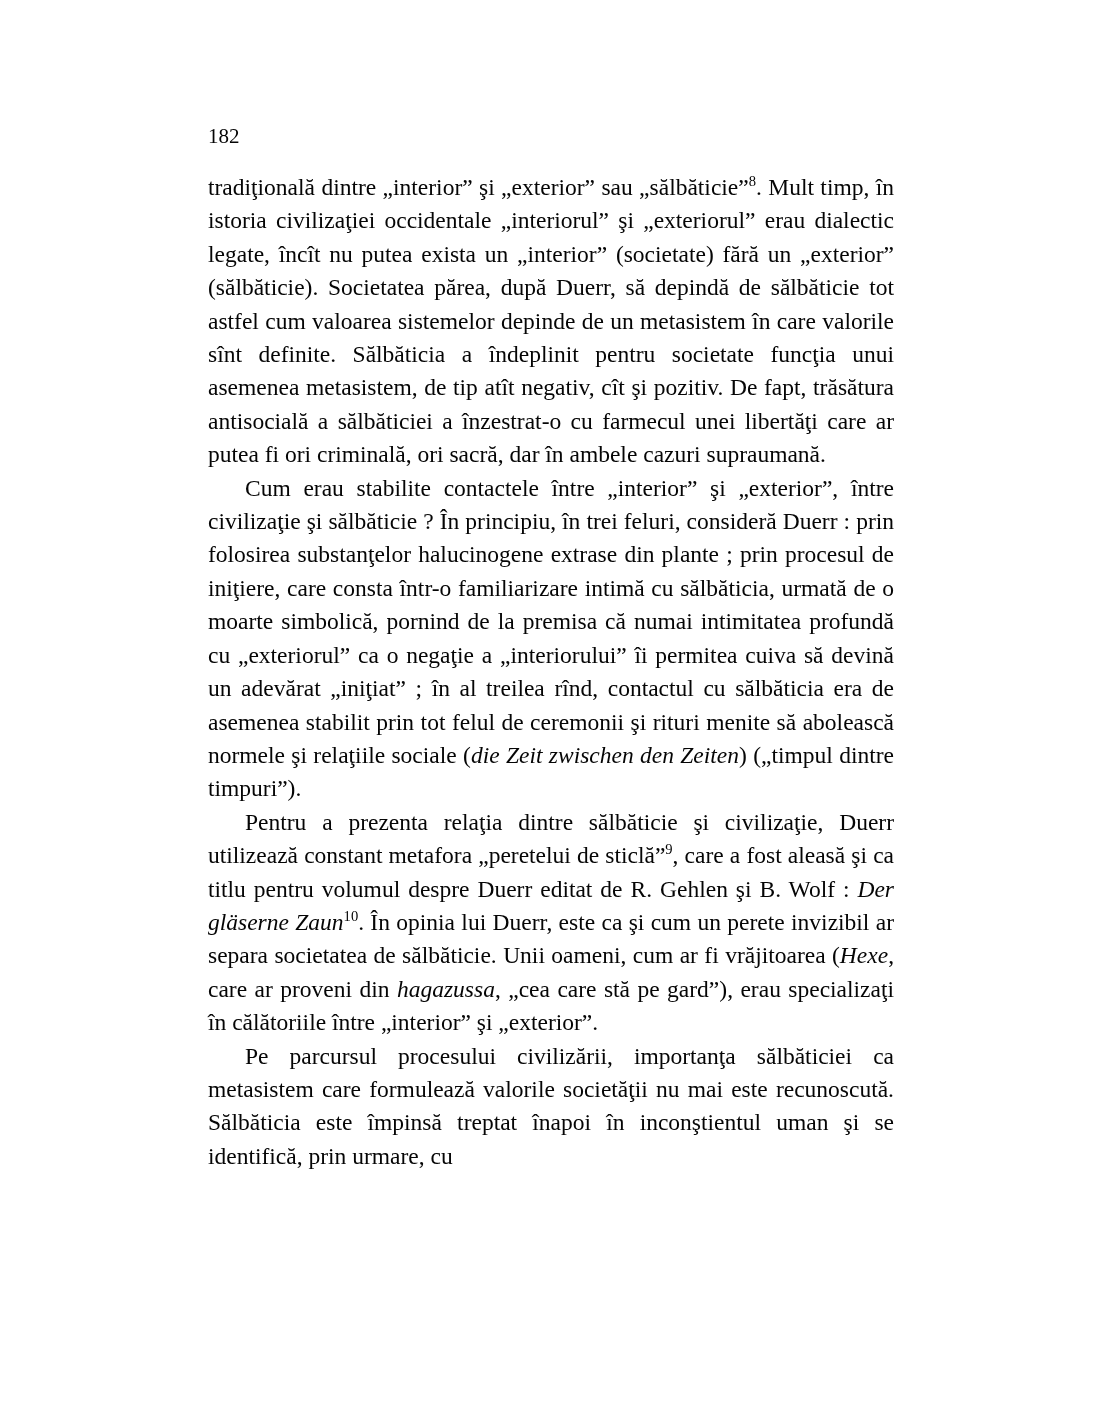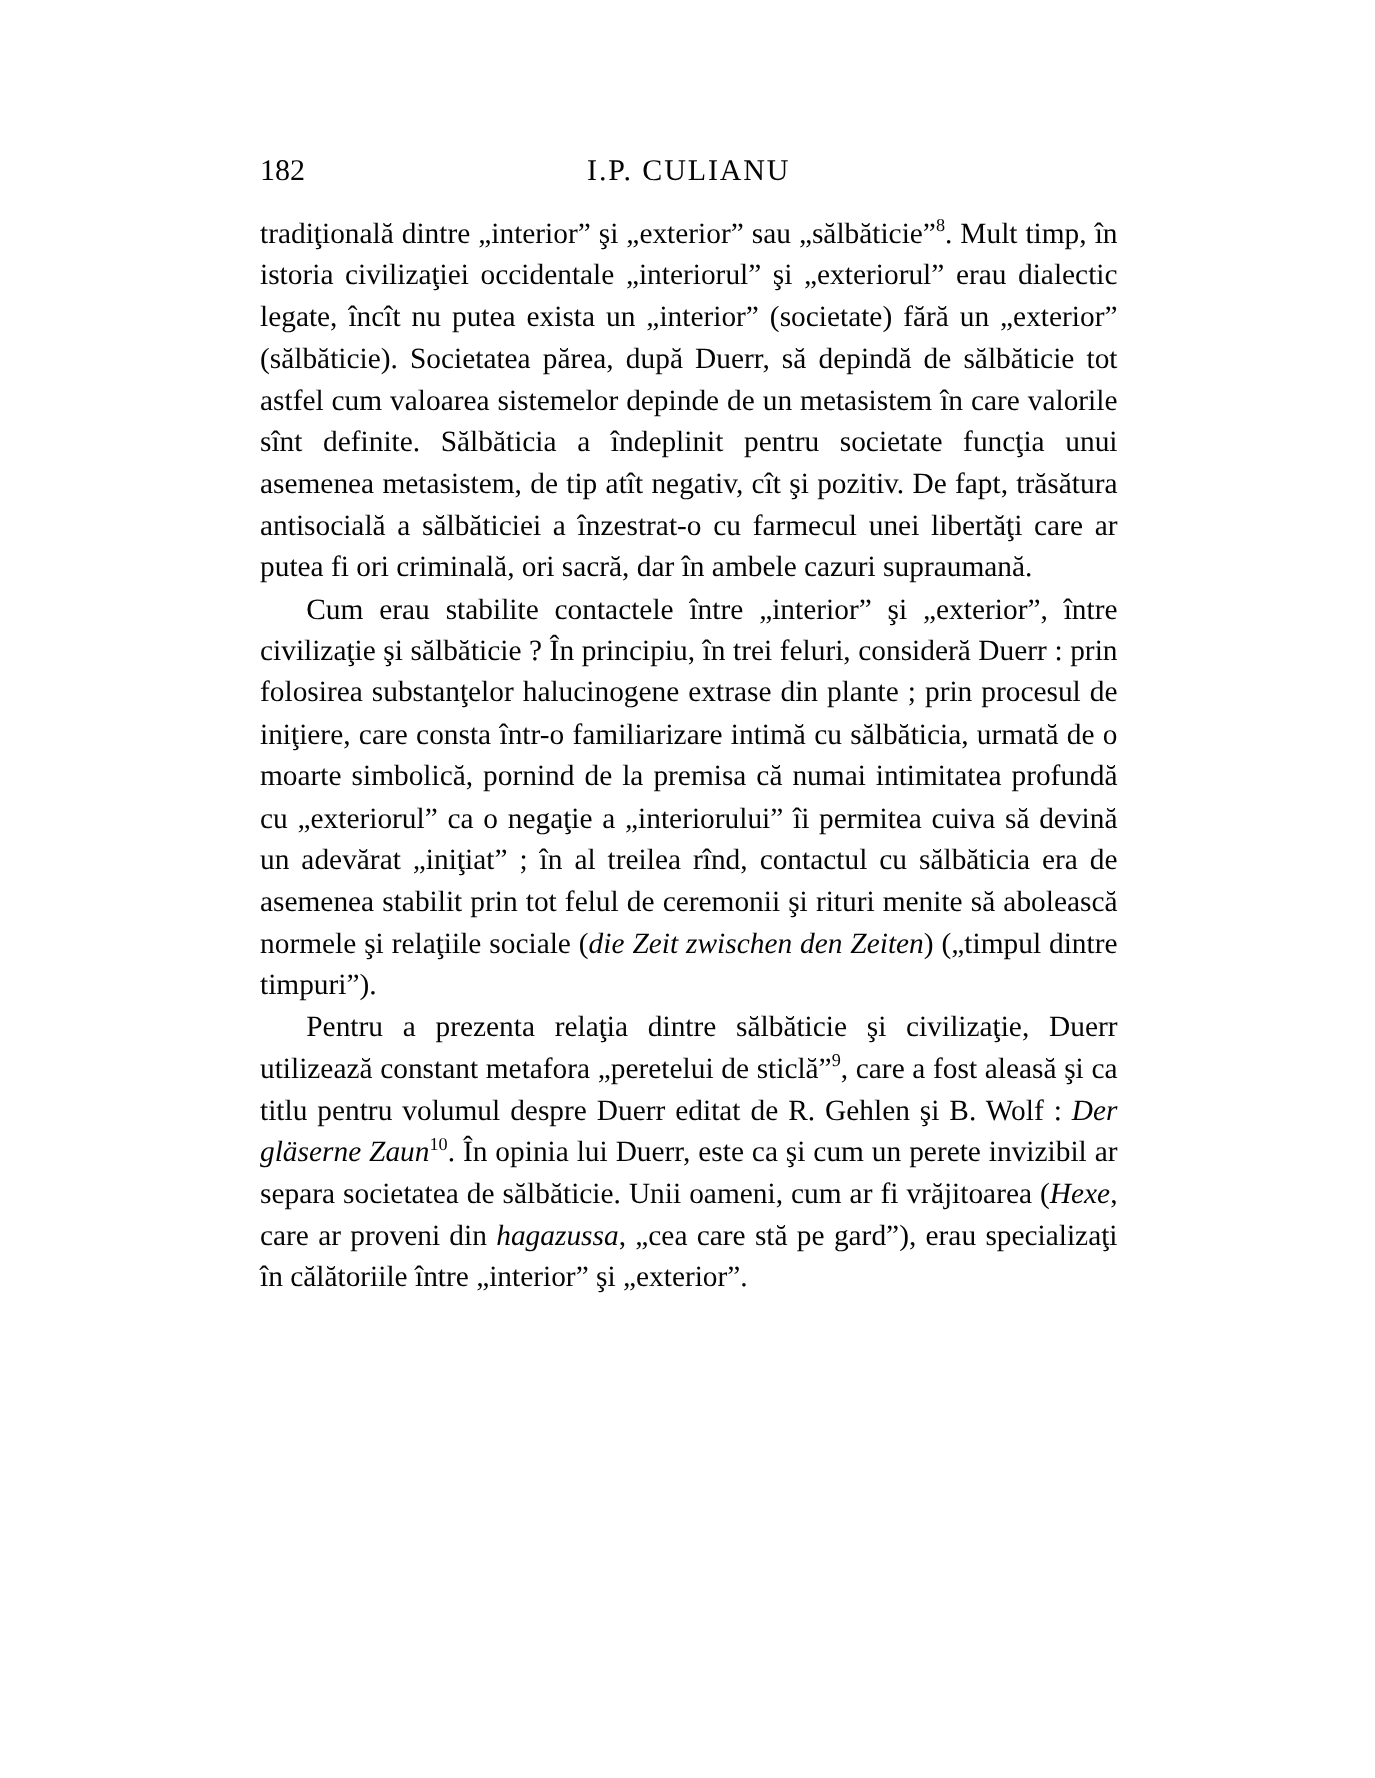--- a/index.html
+++ b/index.html
@@ -12,21 +12,21 @@
     color: #050505;
     font-family: "Liberation Serif", serif;
     overflow: hidden;
   }
   .header {
     position: absolute;
     top: 124px;
     left: 208px;
     width: 686px;
     height: 28px;
-    font-size: 24px;
+    font-size: 21px;
   }
   .pagenum {
     position: absolute;
     left: 0;
     top: 0;
   }
   .running-head {
     display: block;
     text-align: center;
     letter-spacing: 1.5px;
@@ -52,20 +52,20 @@
   }
   .para i {
   }
 </style>
 </head>
 <body>
 
 <div class="page">
   <div class="header">
     <span class="pagenum">182</span>
-    <span class="running-head">I.P. CULIANU</span>
   </div>
   <div class="body-text" id="paragraphs">
       <p class="para"><span>tradiţională dintre „interior” şi „exterior” sau „sălbăticie”</span><sup>8</sup><span>. Mult timp, în istoria civilizaţiei occidentale „interiorul” şi „exteriorul” erau dialectic legate, încît nu putea exista un „interior” (societate) fără un „exterior” (sălbăticie). Societatea părea, după Duerr, să depindă de sălbăticie tot astfel cum valoarea sistemelor depinde de un metasistem în care valorile sînt definite. Sălbăticia a îndeplinit pentru societate funcţia unui asemenea metasistem, de tip atît negativ, cît şi pozitiv. De fapt, trăsătura antisocială a sălbăticiei a înzestrat-o cu farmecul unei libertăţi care ar putea fi ori criminală, ori sacră, dar în ambele cazuri supraumană.</span></p>
       <p class="para indent"><span>Cum erau stabilite contactele între „interior” şi „exterior”, între civilizaţie şi sălbăticie ? În principiu, în trei feluri, consideră Duerr :  prin folosirea substanţelor halucinogene extrase din plante ;  prin procesul de iniţiere, care consta într-o familiarizare intimă cu sălbăticia, urmată de o moarte simbolică, pornind de la premisa că numai intimitatea profundă cu „exteriorul” ca o negaţie a „interiorului” îi permitea cuiva să devină un adevărat „iniţiat” ; în al treilea rînd, contactul cu sălbăticia era de asemenea stabilit prin tot felul de ceremonii şi rituri menite să abolească normele şi relaţiile sociale (</span><i>die Zeit zwischen den Zeiten</i><span>) („timpul dintre timpuri”).</span></p>
       <p class="para indent"><span>Pentru a prezenta relaţia dintre sălbăticie şi civilizaţie, Duerr utilizează constant metafora „peretelui de sticlă”</span><sup>9</sup><span>, care a fost aleasă şi ca titlu pentru volumul despre Duerr editat de R. Gehlen şi B. Wolf : </span><i>Der gläserne Zaun</i><sup>10</sup><span>. În opinia lui Duerr, este ca şi cum un perete invizibil ar separa societatea de sălbăticie. Unii oameni, cum ar fi vrăjitoarea (</span><i>Hexe</i><span>, care ar proveni din </span><i>hagazussa</i><span>, „cea care stă pe gard”), erau specializaţi în călătoriile între „interior” şi „exterior”.</span></p>
+      <p class="para indent"><span>Pe parcursul procesului civilizării, importanţa sălbăticiei ca metasistem care formulează valorile societăţii nu mai este recunoscută. Sălbăticia este împinsă treptat înapoi în inconştientul uman şi se identifică, prin urmare, cu</span></p>
     </div>
 </div>
 
 </body></html>

